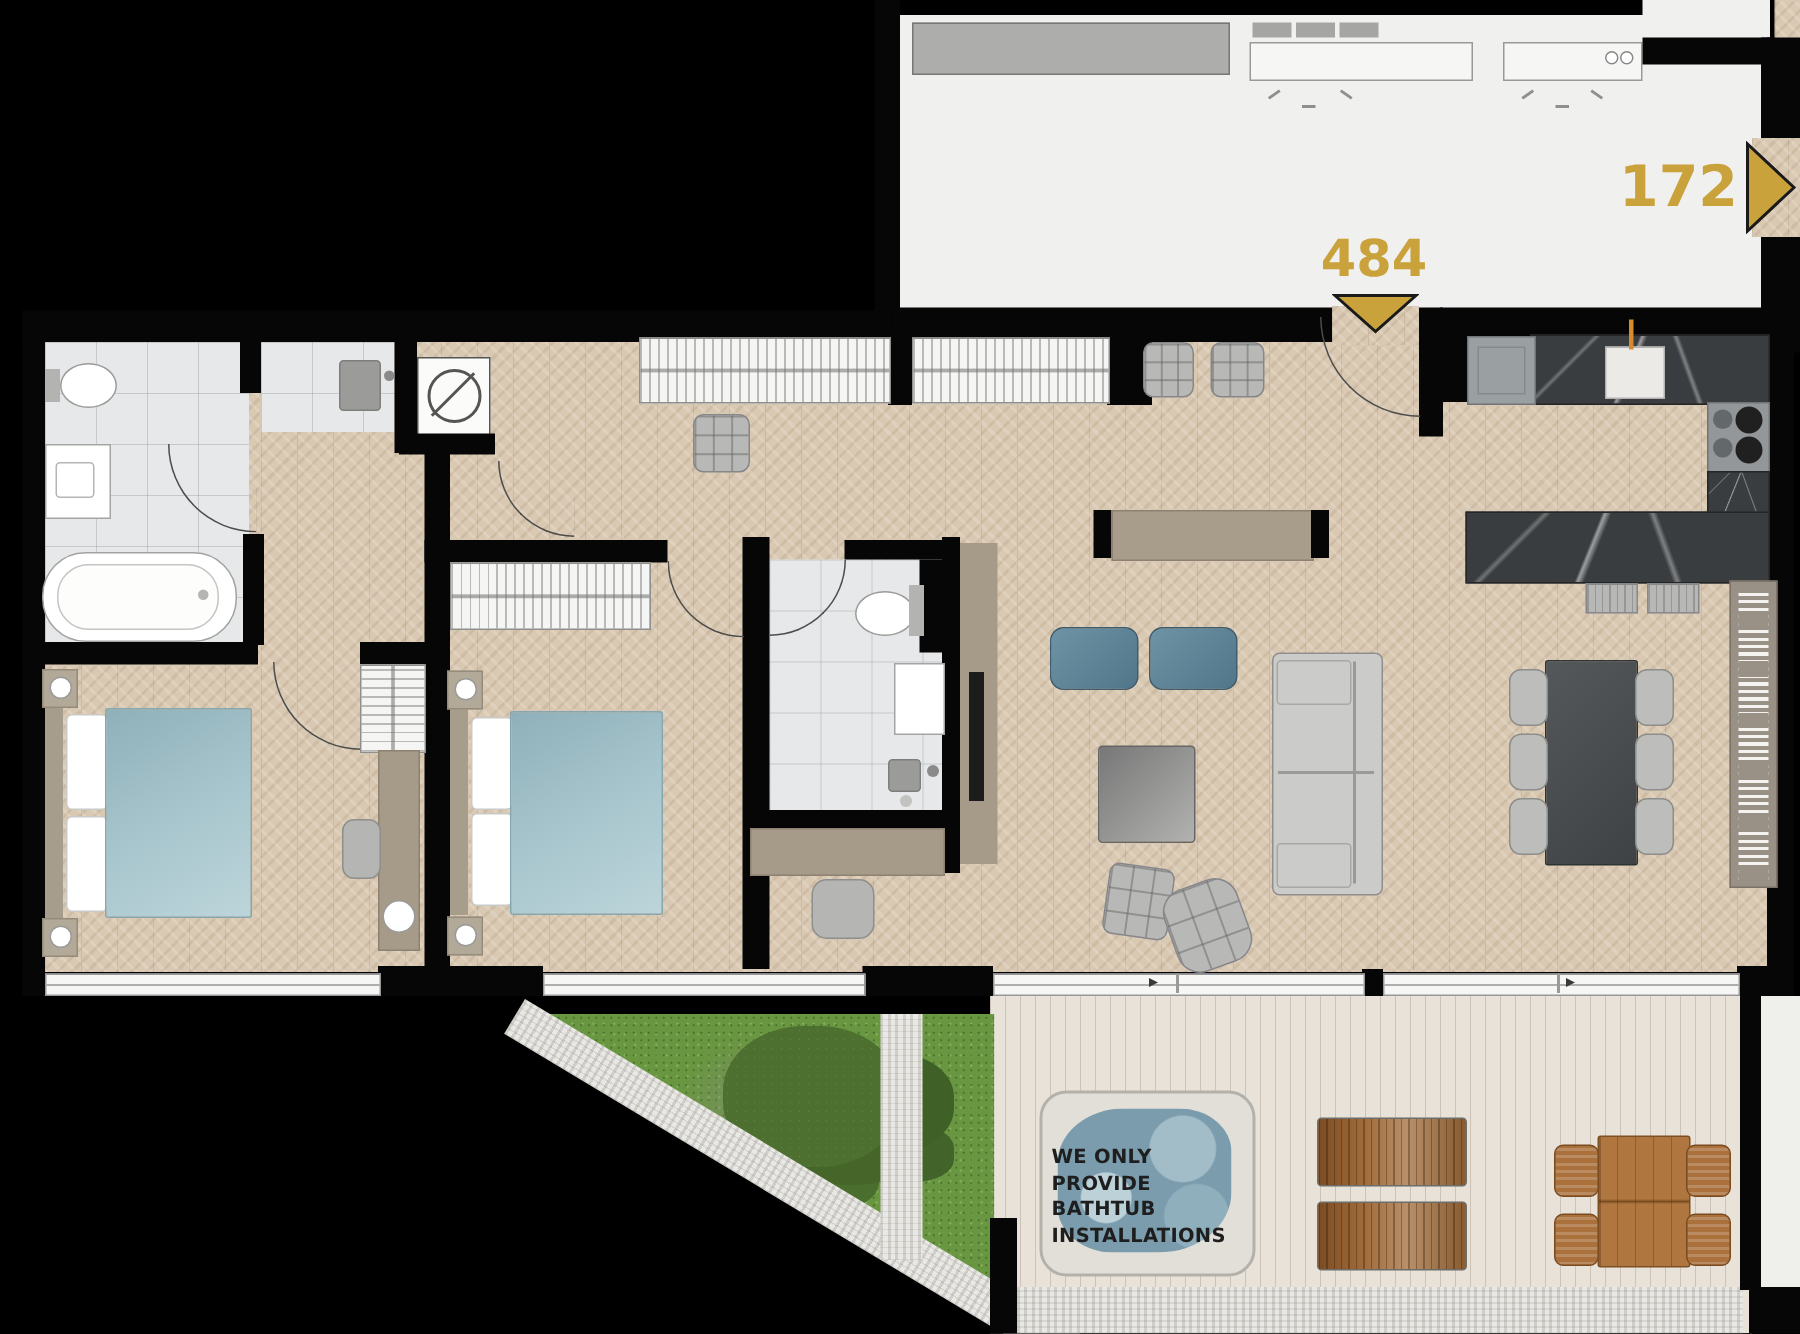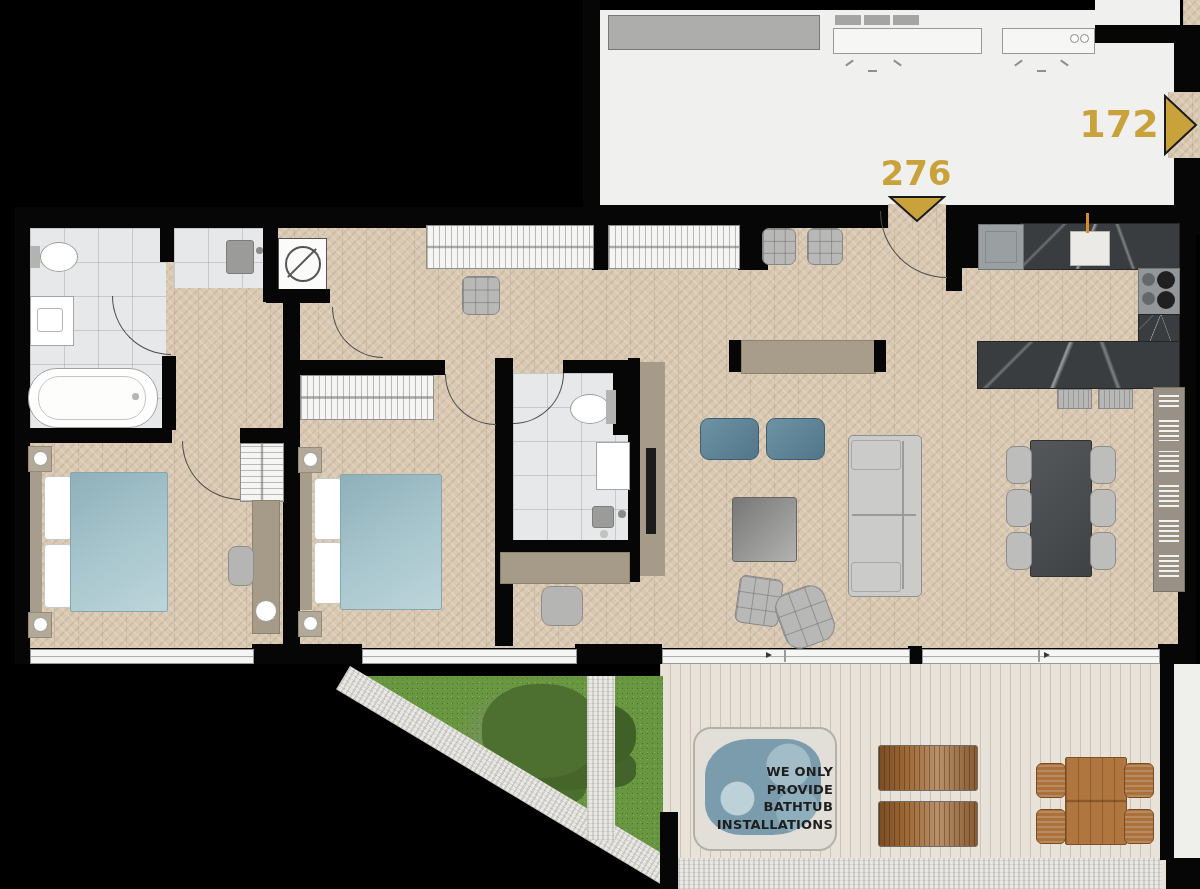--- a/index.html
+++ b/index.html
@@ -255,34 +255,34 @@
   <div class="a gravel" style="left:587px;top:676px;width:28px;height:164px;"></div>
   <div class="wall" style="left:660px;top:812px;width:18px;height:77px;"></div>
   <div class="a gravel" style="left:678px;top:858px;width:484px;height:31px;"></div>
   <div class="wall" style="left:1160px;top:648px;width:14px;height:212px;"></div>
   <div class="a" style="left:1174px;top:664px;width:26px;height:194px;background:#efefec;"></div>
   <div class="wall" style="left:1166px;top:858px;width:34px;height:31px;"></div>
 
   <div class="a hottub" style="left:693px;top:727px;width:140px;height:120px;">
     <div class="hotwater" style="position:absolute;left:10px;top:10px;width:116px;height:96px;"></div>
   </div>
-  <div class="a disc" style="left:701px;top:763px;width:132px;text-align:right;">
+  <div class="a disc" style="left:701px;top:763px;width:132px;">
     <div>WE ONLY PROVIDE</div>
     <div>BATHTUB</div>
     <div>INSTALLATIONS</div>
   </div>
   <div class="a lounger" style="left:878px;top:745px;width:98px;height:44px;"></div>
   <div class="a lounger" style="left:878px;top:801px;width:98px;height:44px;"></div>
   <div class="a outwood" style="left:1065px;top:757px;width:60px;height:86px;"></div>
   <div class="a outchair" style="left:1036px;top:763px;width:28px;height:33px;"></div>
   <div class="a outchair" style="left:1036px;top:809px;width:28px;height:33px;"></div>
   <div class="a outchair" style="left:1124px;top:763px;width:28px;height:33px;"></div>
   <div class="a outchair" style="left:1124px;top:809px;width:28px;height:33px;"></div>
 
-  <div class="a unit-label" style="left:870px;top:156px;width:92px;text-align:center;">276</div>
+  <div class="a unit-label" style="left:870px;top:156px;width:92px;text-align:center;">484</div>
   <svg class="a" style="left:888px;top:195px;" width="58" height="28" viewBox="0 0 58 28">
     <polygon points="2,2 56,2 29,26" style="fill:var(--accent-gold,#C9A23C);stroke:#1a1a1a;stroke-width:2;"></polygon>
   </svg>
   <div class="a unit-label" style="left:1076px;top:105px;width:86px;text-align:center;font-size:38px;">172</div>
   <svg class="a" style="left:1163px;top:94px;" width="36" height="62" viewBox="0 0 36 62">
     <polygon points="2,2 2,60 33,31" style="fill:var(--accent-gold,#C9A23C);stroke:#1a1a1a;stroke-width:2;"></polygon>
   </svg>
 
 </div>
 

